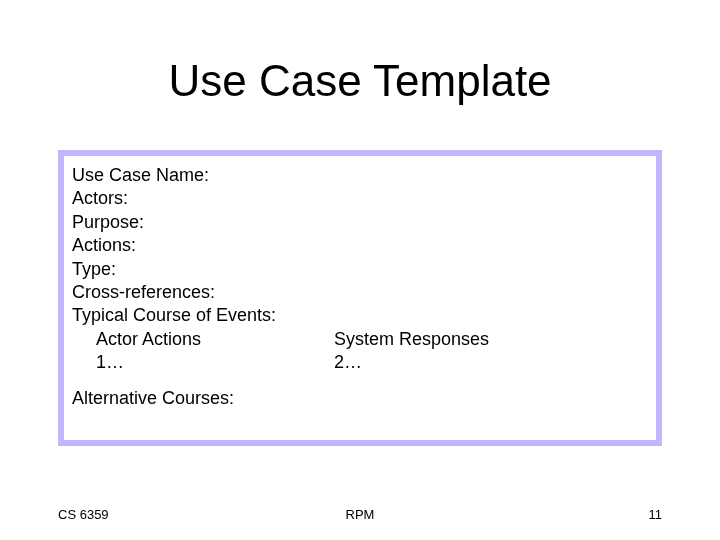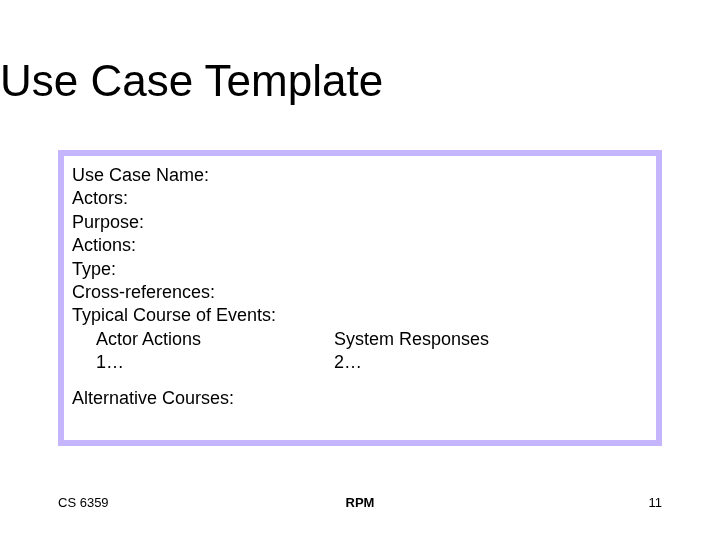--- a/index.html
+++ b/index.html
@@ -15,20 +15,21 @@
     position: relative;
     width: 720px;
     height: 540px;
     box-sizing: border-box;
   }
   .title {
     position: absolute;
     top: 56px;
     left: 0;
     width: 100%;
+    text-align: center;
     font-size: 44px;
     font-weight: 400;
     font-family: Arial, Helvetica, sans-serif;
   }
   .content-box {
     position: absolute;
     top: 150px;
     left: 58px;
     width: 604px;
     height: 296px;
@@ -52,33 +53,32 @@
   .col-right {
     flex: 1;
   }
   .alt-block {
     margin-top: 12px;
   }
   .footer {
     position: absolute;
     left: 58px;
     right: 58px;
-    bottom: 30px;
+    bottom: 18px;
     font-size: 13px;
     font-family: Arial, Helvetica, sans-serif;
     display: flex;
     justify-content: space-between;
     align-items: flex-start;
   }
   .footer-center {
     position: absolute;
     left: 0;
     right: 0;
     text-align: center;
-    font-weight: bold;
   }
   .footer-left, .footer-right {
     position: relative;
     z-index: 1;
   }
 </style>
 </head>
 <body>
 
 <div class="slide">

